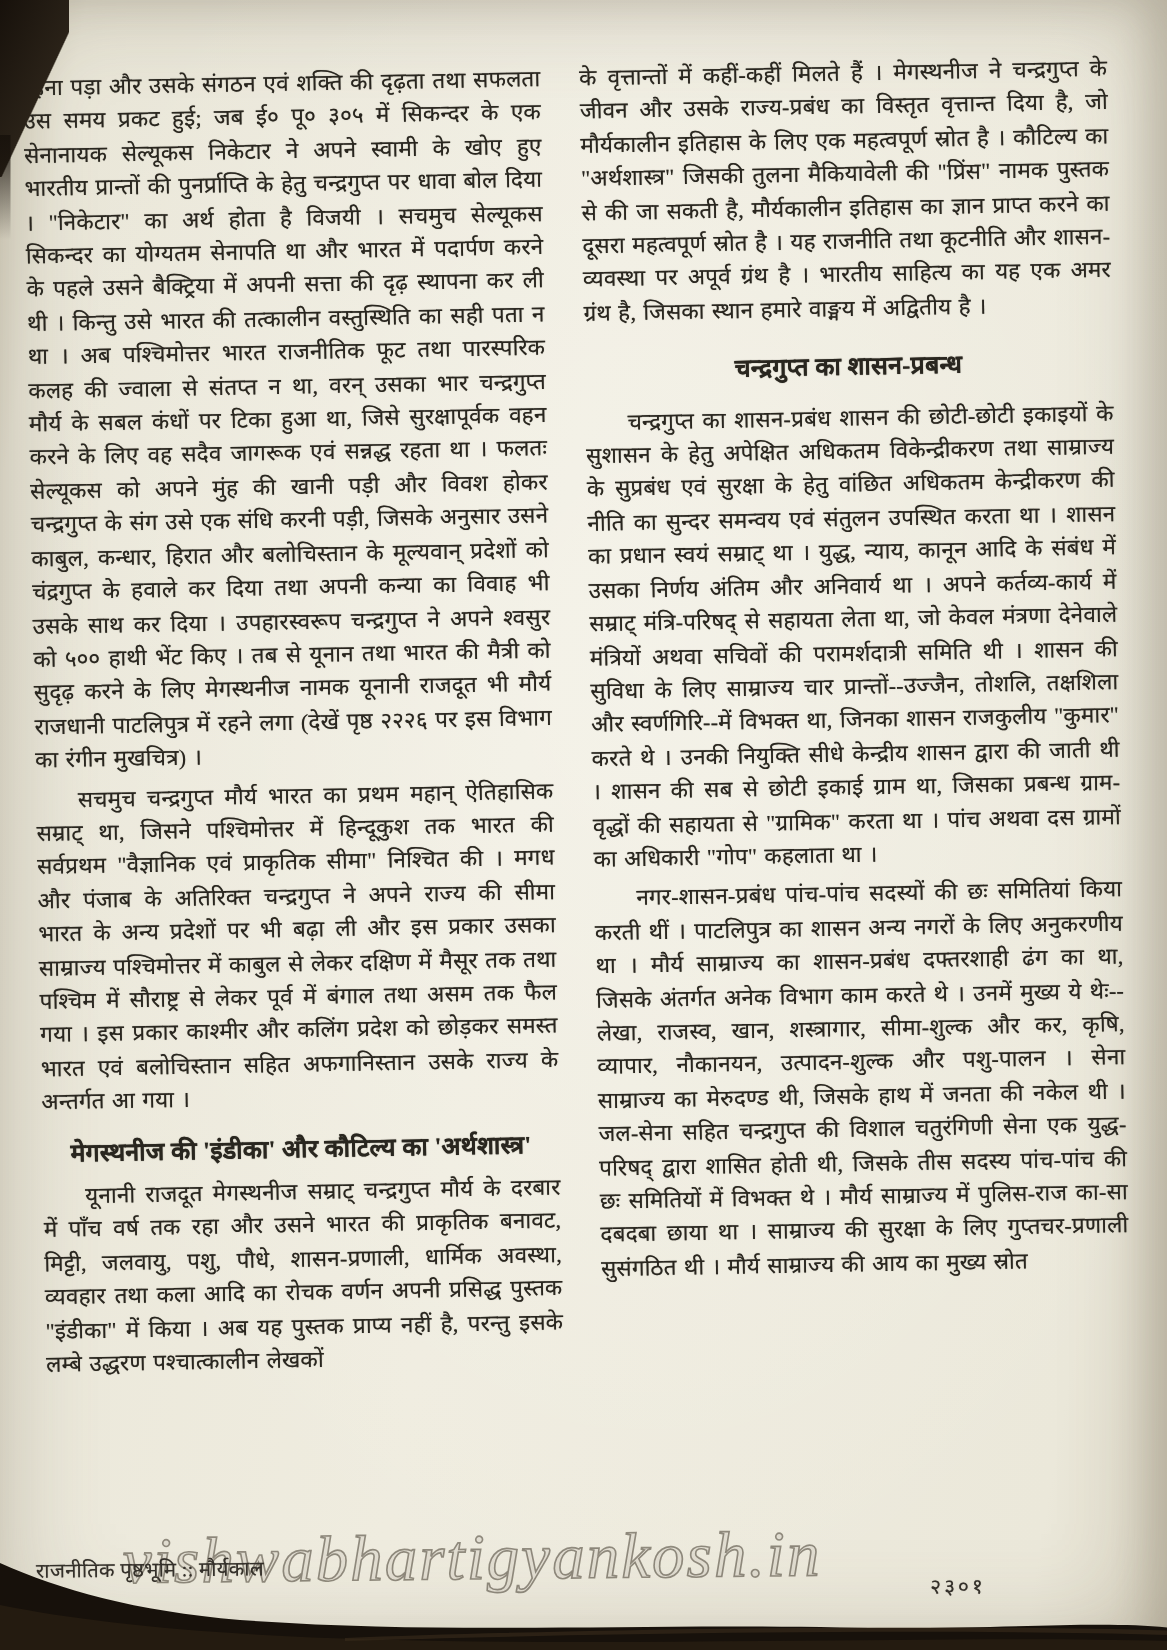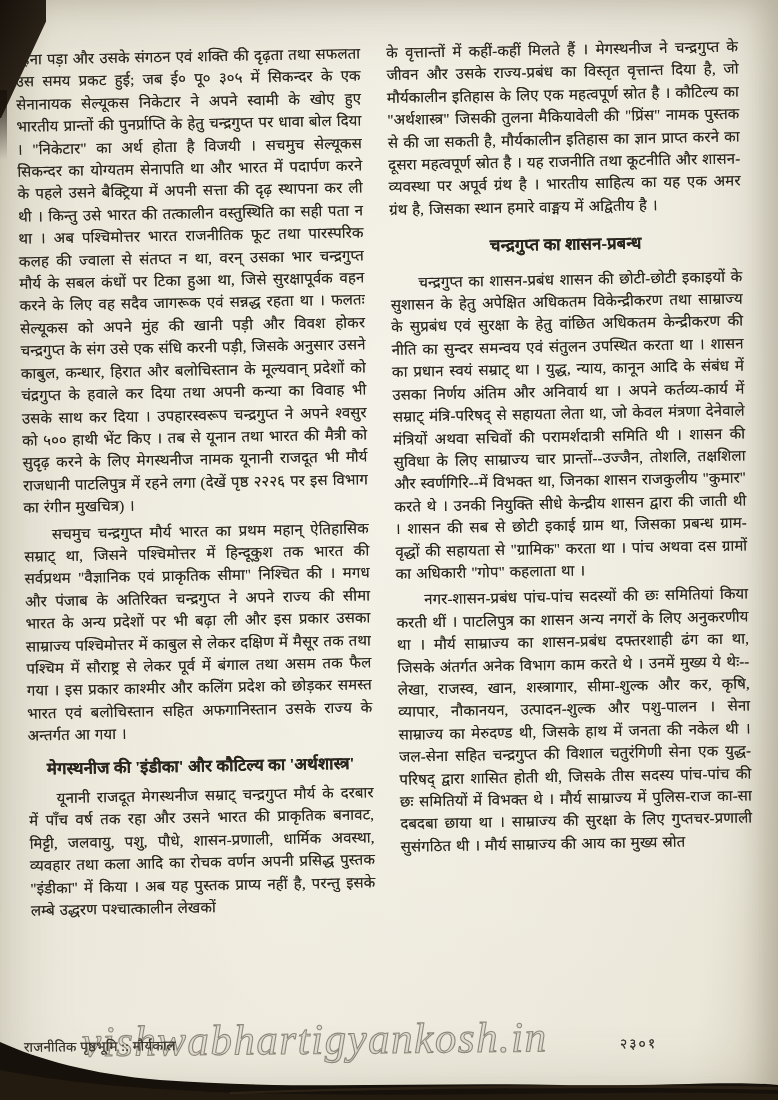--- a/index.html
+++ b/index.html
@@ -49,21 +49,21 @@
     letter-spacing:.2px;text-shadow:0 0 .6px rgba(30,26,18,.8);
   }
   .col-heading.spaced{margin:16px 0 12px;}
   
   .footer{
     position:absolute;left:24px;top:1032px;width:730px;height:28px;
     transform:rotate(-.6deg);color:#34302a;font-size:13.5px;
   }
   .footer-left{position:absolute;left:0;top:2px;letter-spacing:.2px;
     text-shadow:0 0 .5px rgba(30,26,18,.5);}
-  .page-number{position:absolute;left:596px;top:4px;font-size:14px;letter-spacing:2px;
+  .page-number{position:absolute;left:596px;top:18px;font-size:14px;letter-spacing:2px;
     text-shadow:0 0 .5px rgba(30,26,18,.5);}
   .watermark{
     position:absolute;left:82px;top:1014px;width:600px;
     font-style:italic;font-size:43px;letter-spacing:1.5px;white-space:nowrap;
     color:rgba(70,62,50,0.07);
     -webkit-text-stroke:1.1px rgba(70,62,50,0.55);
     transform:rotate(-.6deg);
     font-family:"Liberation Serif","DejaVu Serif",serif;
   }
 </style>

